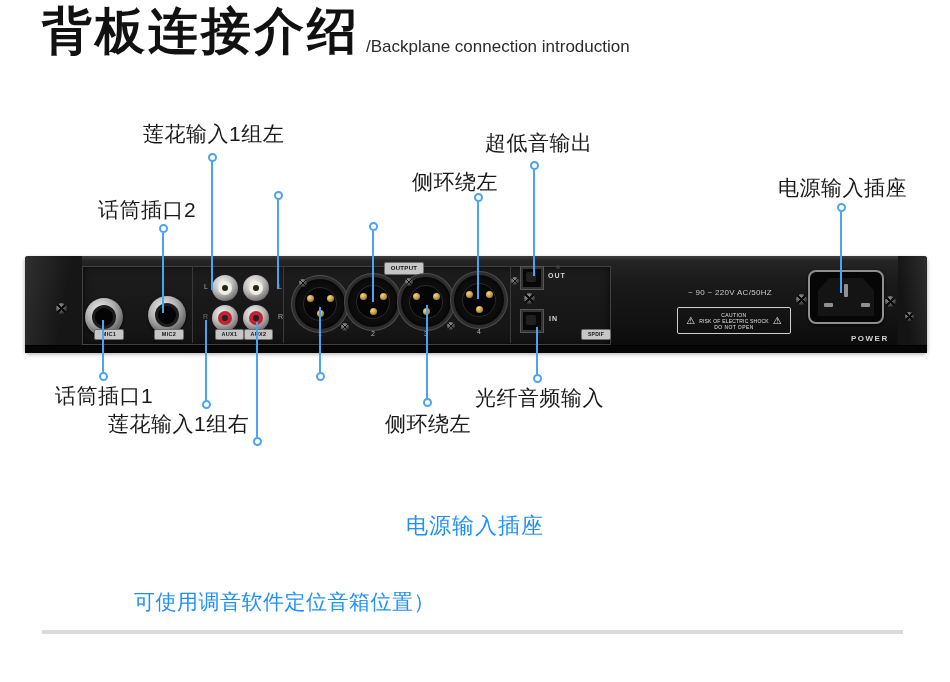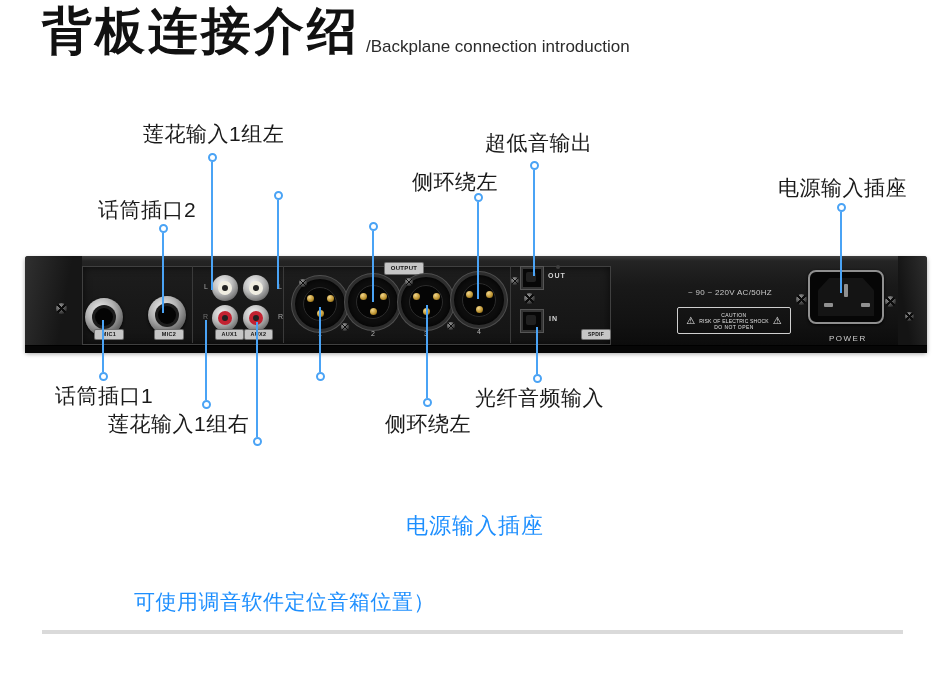--- a/index.html
+++ b/index.html
@@ -45,21 +45,21 @@
   .volt{font-size:8px;color:#c8c8c8;letter-spacing:.3px;white-space:nowrap;}
   .caution{border:1px solid #cfcfcf;border-radius:2px;display:flex;align-items:center;justify-content:center;gap:4px;box-sizing:border-box;}
   .warn{font-size:10px;color:#e3e3e3;line-height:1;}
   .caution-txt{text-align:center;color:#e0e0e0;line-height:1.2;}
   .caution-txt .c1{font-size:5px;letter-spacing:.4px;}
   .caution-txt .c2{font-size:5px;letter-spacing:.2px;}
   .caution-txt .c3{font-size:5px;letter-spacing:.4px;}
   .inlet{border:2px solid #8f8f8f;border-radius:8px;background:#060606;box-sizing:border-box;box-shadow:0 1px 3px #000;}
   .inlet-shape{background:#141414;clip-path:polygon(20% 0,80% 0,100% 32%,100% 100%,0 100%,0 32%);}
   .inlet-pin{background:#909090;border-radius:1px;}
-  .pwr{font-size:8px;font-weight:400;color:#cfcfcf;letter-spacing:1.5px;}
+  .pwr{font-size:8px;font-weight:700;color:#cfcfcf;letter-spacing:1.5px;margin-left:22px;}
   
   .note-center{width:950px;text-align:center;font-size:22px;font-weight:500;color:#1e8ffe;letter-spacing:1px;}
   .note{font-size:21px;font-weight:500;color:#1e8ffe;letter-spacing:.5px;white-space:nowrap;}
   .foot-bar{background:#dadada;}
 </style>
 </head>
 <body>
 
 <div id="stage">
 

